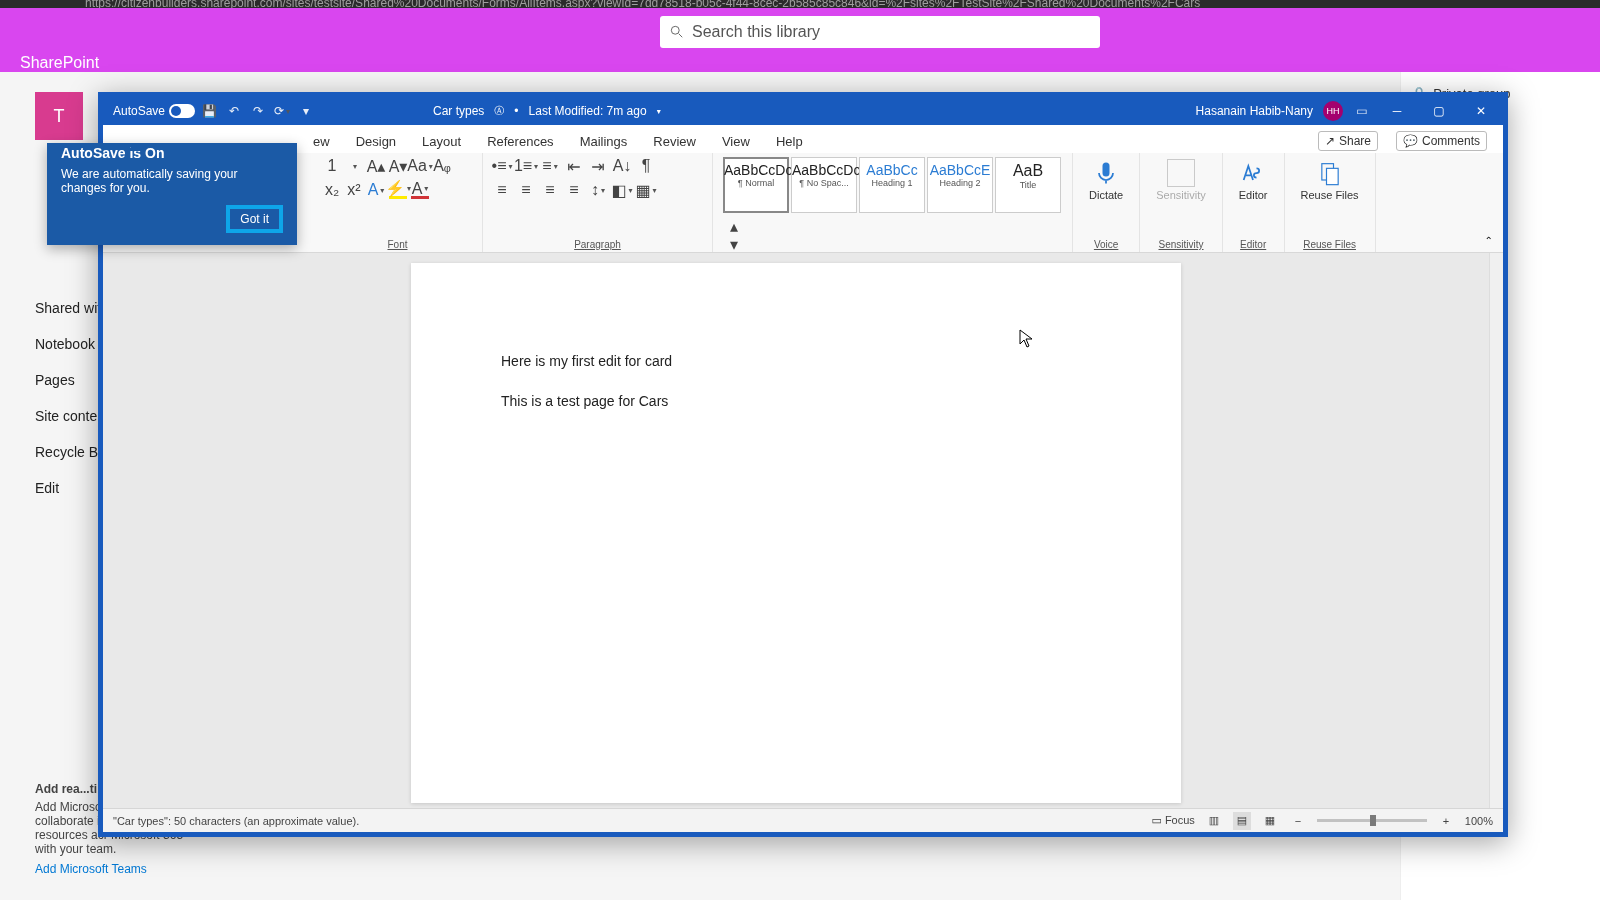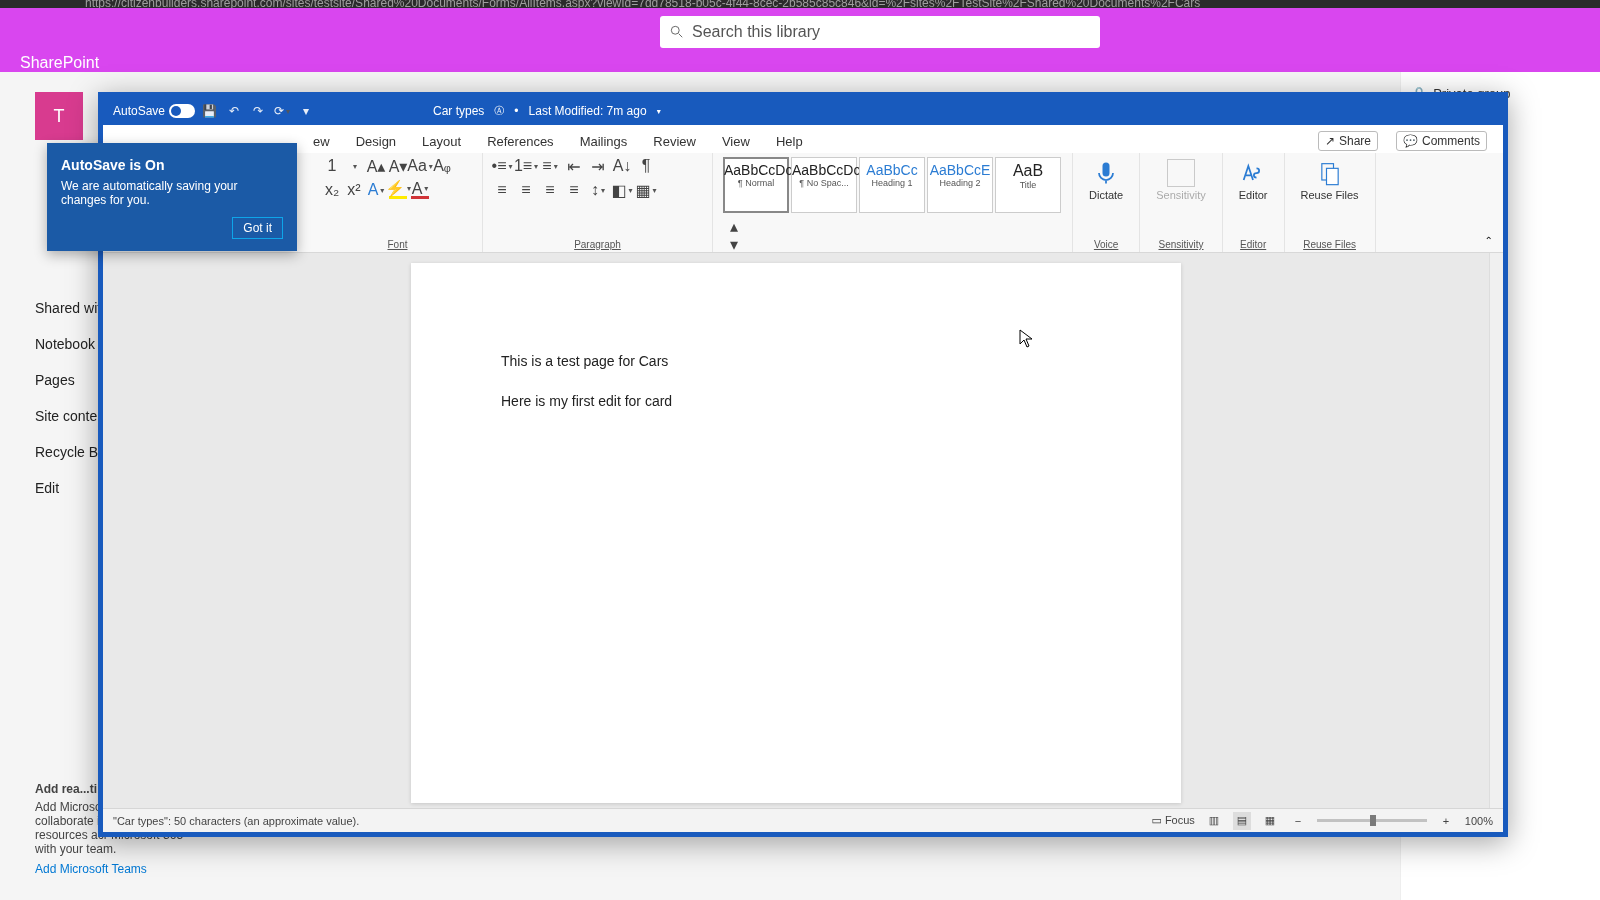--- a/index.html
+++ b/index.html
@@ -52,24 +52,24 @@
   .ico { width:18px; height:18px; display:inline-flex; align-items:center; justify-content:center; color:#444; }
   .drop::after { content:"▾"; font-size:8px; margin-left:2px; color:#555; }
   .styles-gal { display:flex; gap:2px; }
   .style-box { width:66px; height:56px; border:1px solid #ccc; background:#fff; text-align:center; font-size:9px; color:#555; padding-top:4px; cursor:pointer; }
   .style-box.sel { border:1px solid #888; box-shadow:inset 0 0 0 1px #888; }
   .style-box .big { font-size:14px; color:#222; display:block; }
   .vbtn { display:flex; flex-direction:column; align-items:center; font-size:11px; color:#333; gap:2px; padding:2px 6px; cursor:pointer; }
   .vbtn svg, .vbtn .shape { width:28px; height:28px; }
 
   
-  .callout { position:absolute; left:-56px; top:46px; width:250px; background:#1b5aa6; color:#fff; padding:14px 14px 12px; font-size:12px; box-shadow:0 4px 12px rgba(0,0,0,.3); z-index:50; }
+  .callout { position:absolute; left:-56px; top:46px; width:250px; background:#1b5aa6; color:#fff; padding:2px 14px 12px; font-size:12px; box-shadow:0 4px 12px rgba(0,0,0,.3); z-index:50; }
   .callout::before { content:""; position:absolute; top:-8px; left:80px; border:8px solid transparent; border-bottom-color:#1b5aa6; }
   .callout h4 { margin:0 0 6px; font-size:14px; font-weight:600; }
-  .callout .gotit { float:right; margin-top:10px; border:1px solid #0ea5e9; padding:3px 10px; font-size:12px; cursor:pointer; }
+  .callout .gotit { float:right; margin-top:10px; border:4px solid #0ea5e9; padding:3px 10px; font-size:12px; cursor:pointer; }
 
   
   .doc-surface { position:absolute; top:156px; left:0; right:14px; bottom:24px; background:#e9e9e9; overflow:auto; }
   .page { width:770px; min-height:540px; background:#fff; margin:10px auto; box-shadow:0 1px 4px rgba(0,0,0,.15); padding:90px 90px; font-size:14px; color:#222; }
   .page p { margin:0 0 24px; }
   .scrollbar-right { position:absolute; right:0; top:156px; bottom:24px; width:14px; background:#f0f0f0; border-left:1px solid #ddd; }
 
   
   .statusbar { position:absolute; bottom:0; left:0; right:0; height:24px; background:#f3f3f3; border-top:1px solid #d6d6d6; display:flex; align-items:center; font-size:11px; color:#444; padding:0 10px; justify-content:space-between; }
   .statusbar .sb-right { display:flex; align-items:center; gap:10px; }
@@ -174,20 +174,28 @@
 
     <div class="doc-section">
       <span>Car types</span>
       <span style="font-size:10px">Ⓐ</span>
       <span>•</span>
       <span>Last Modified: 7m ago</span>
       <span style="font-size:8px">▾</span>
     </div>
 
 
+    <div class="tb-right">
+      <span>Hasanain Habib-Nany</span>
+      <div class="user-badge">HH</div>
+      <span class="tb-ico">▭</span>
+      <div class="winctl">─</div>
+      <div class="winctl">▢</div>
+      <div class="winctl close">✕</div>
+    </div>
   </div>
 
   <div class="word-tabs">
     <div class="tab">ew</div>
     <div class="tab">Design</div>
     <div class="tab">Layout</div>
     <div class="tab">References</div>
     <div class="tab">Mailings</div>
     <div class="tab">Review</div>
     <div class="tab">View</div>
@@ -315,22 +323,22 @@
 
   <div class="callout">
     <h4>AutoSave is On</h4>
     <div>We are automatically saving your changes for you.</div>
     <div class="gotit">Got it</div>
     <div style="clear:both"></div>
   </div>
 
   <div class="doc-surface">
     <div class="page">
+      <p>Here is my first edit for card</p>
       <p>This is a test page for Cars</p>
-      <p>Here is my first edit for card</p>
     </div>
   </div>
   <div class="scrollbar-right"></div>
 
   <svg class="cursor-arrow" width="14" height="20" viewBox="0 0 14 20">
       <path d="M1 1l0 14 4-4 3 7 2-1-3-7 6 0z" fill="#fff" stroke="#000"></path>
     </svg>
 
   <div class="statusbar">
     <span>"Car types": 50 characters (an approximate value).</span>

